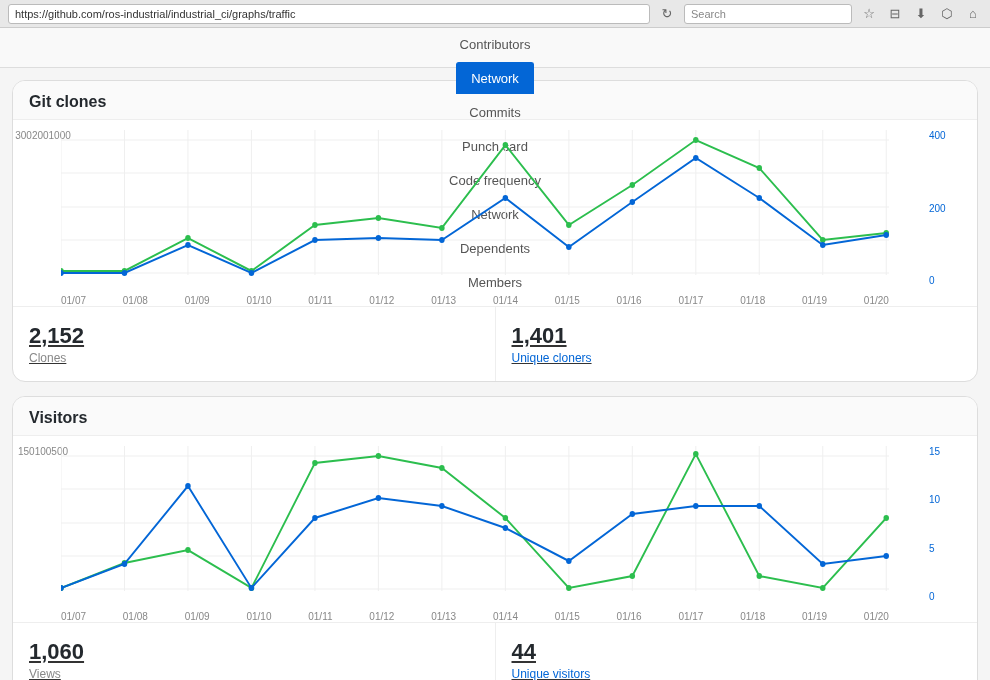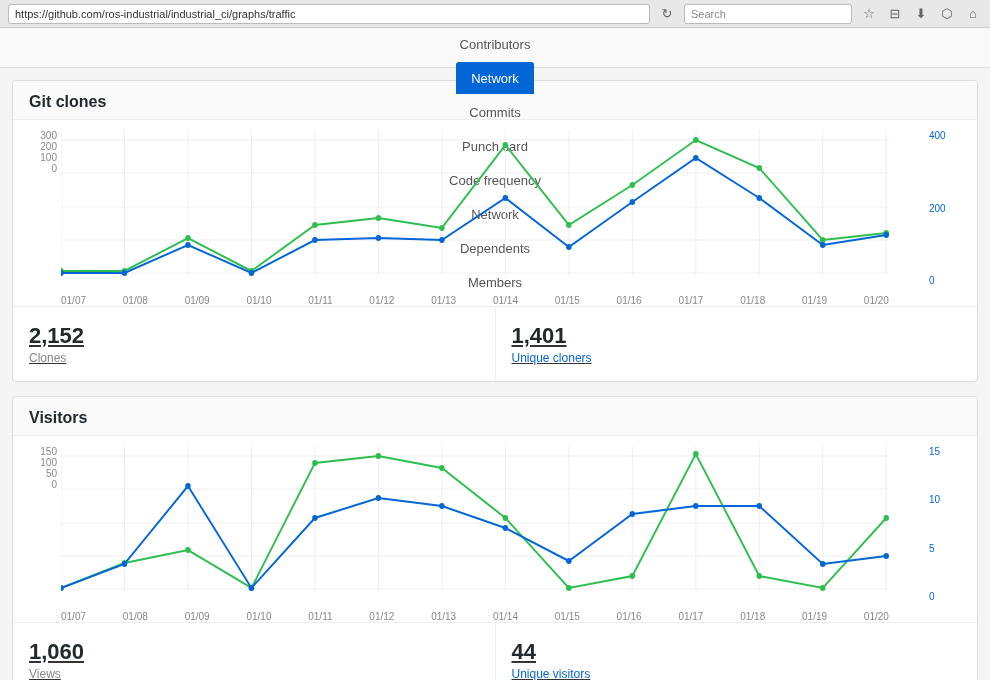--- a/index.html
+++ b/index.html
@@ -80,21 +80,21 @@
     
     .main {
       padding: 12px;
       background: #f5f5f5;
     }
 
     
     .chart-section {
       background: white;
       border: 1px solid #ddd;
-      border-radius: 4px;
+      border-radius: 13px;
       margin-bottom: 14px;
       overflow: hidden;
     }
     .chart-section-title {
       padding: 12px 16px 8px;
       font-size: 16px;
       font-weight: 600;
       color: #24292e;
       border-bottom: 1px solid #eee;
       background: #fafafa;
@@ -103,22 +103,22 @@
       padding: 10px 16px 0;
       position: relative;
     }
     .chart-wrapper {
       display: flex;
       align-items: stretch;
     }
     .y-axis {
       width: 32px;
       display: flex;
-      flex-direction: column;
-      justify-content: flex-start;
+      flex-direction: row;
+      justify-content: center;
       padding-bottom: 20px;
       font-size: 10px;
       color: #888;
       text-align: right;
       padding-right: 4px;
     }
     .y-axis-right {
       width: 36px;
       display: flex;
       flex-direction: column;

